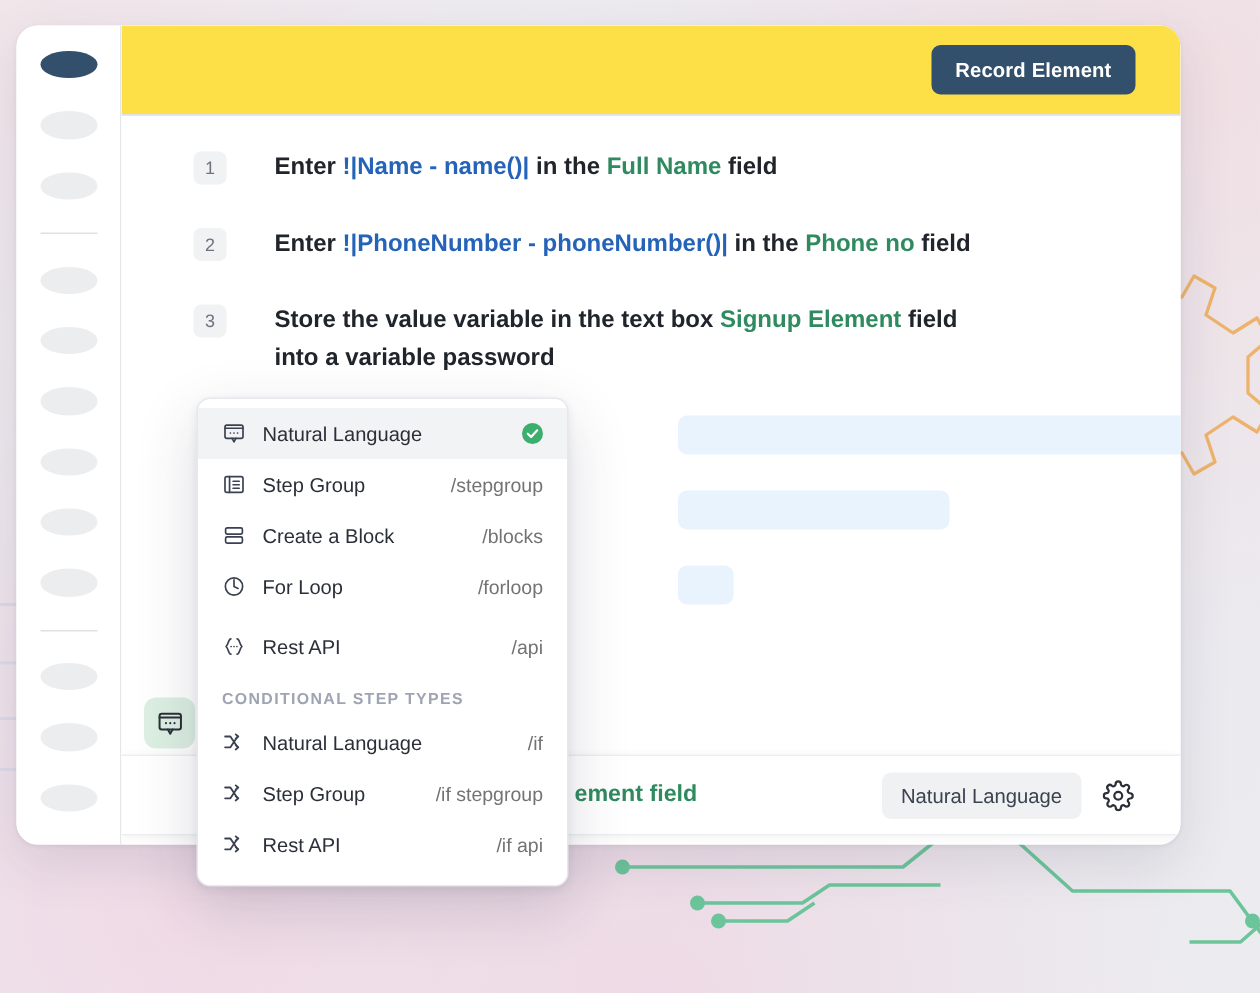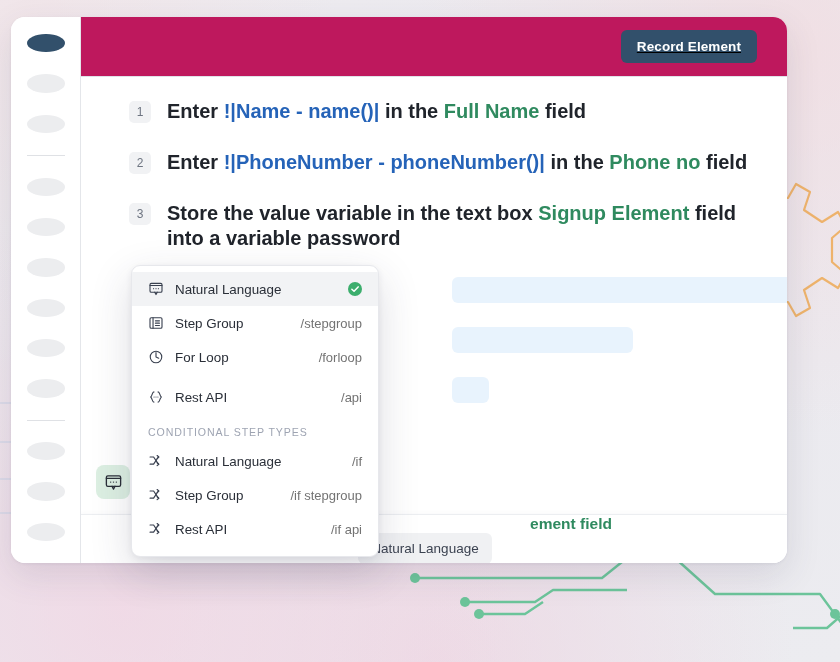--- a/index.html
+++ b/index.html
@@ -48,24 +48,24 @@
   }
   .rail-dot { width: 38px; height: 38px; border-radius: 50%; background: #ecedef; margin-bottom: 22px; }
   .rail-dot.active { background: #32506b; }
   .rail-sep { width: 38px; height: 1px; background: #dfe1e5; margin: 0 0 22px 0; }
 
   
   #pane { flex: 1; display: flex; flex-direction: column; border-radius: 0 14px 14px 0; overflow: hidden; background: #fff; }
 
   #toolbar {
     height: 60px; flex: 0 0 60px;
-    background: #be185d;
+    background: #fde047;
     border-bottom: 1px solid #dfe2e8;
     display: flex; align-items: center; justify-content: flex-end;
-    padding-right: 30px; gap: 14px; text-decoration: underline;
+    padding-right: 30px; gap: 14px;
   }
   .tb-btn {
     background: #32506b; color: #fff;
     border: none; border-radius: 6px;
     font-family: "Liberation Sans", sans-serif;
     font-size: 13.5px; font-weight: bold;
     height: 33px; padding: 0 16px;
     display: inline-flex; align-items: center; gap: 9px;
     cursor: pointer; letter-spacing: .1px;
   }
@@ -74,40 +74,39 @@
   #steps { flex: 1; position: relative; padding: 22px 0 0 0; }
   .step-row { display: flex; align-items: flex-start; padding: 0 28px 0 48px; margin-bottom: 26px; }
   .step-num {
     width: 22px; height: 22px; flex: 0 0 22px;
     background: #f1f2f4; color: #6d7480;
     border-radius: 5px;
     font-size: 12px; line-height: 22px; text-align: center;
     margin-top: 2px;
   }
   .step-text {
-    margin-left: 16px;
-    font-size: 20px; line-height: 25px;
+    margin-left: 32px;
+    font-size: 16px; line-height: 25px;
     color: #20242b; font-weight: bold;
     max-width: 600px;
   }
   .tok-var { color: #2563b8; font-weight: bold; }
   .tok-field { color: #2f8a5f; font-weight: bold; }
 
   
   .skel { background: #e8f3fd; border-radius: 6px; height: 26px; }
   .skel-row { padding-left: 371px; margin-bottom: 24px; }
 
   
   #last-row {
-    position: absolute; left: 0; right: 0; top: 437px;
+    position: absolute; left: 0; right: 0; top: 426px;
     height: 54px; background: #fff;
     border-top: 1px solid #eceef1; border-bottom: 1px solid #eceef1;
     display: flex; align-items: center; padding: 0 28px 0 20px;
     box-shadow: 0 1px 6px rgba(70,70,100,.07);
-    flex-direction: column;
   }
   #last-row .lr-text { flex: 1; font-size: 15.5px; font-weight: bold; color: #20242b; padding-left: 282px; }
   .pill {
     background: #f0f1f3; color: #3b4250;
     border-radius: 6px; font-size: 13.5px;
     padding: 8px 13px; margin-right: 10px;
     cursor: pointer;
   }
   .gear-btn { width: 28px; height: 28px; display: flex; align-items: center; justify-content: center; cursor: pointer; }
 
@@ -138,20 +137,21 @@
   }
   .dd-item.selected { background: #f2f3f5; }
   .dd-ico { width: 17px; height: 17px; flex: 0 0 17px; display: flex; align-items: center; justify-content: center; }
   .dd-label { font-size: 13.4px; color: #2a2f38; flex: 1; }
   .dd-short { font-size: 13px; color: #737373; }
   .dd-check { width: 14px; height: 14px; }
   .dd-section {
     font-size: 10.6px; letter-spacing: .9px;
     color: #9ea4b2; padding: 12px 16px 6px 16px;
     text-transform: uppercase;
+    font-weight: bold;
   }
   .dd-gap { height: 6px; }
 </style>
 </head>
 <body>
 
 <div id="bg">
   <div class="bg-grad"></div>
 
   <div class="bg-lines">
@@ -296,20 +296,30 @@
         <line x1="6.3" y1="3.5" x2="6.3" y2="16.5"></line>
         <line x1="9.3" y1="7.3" x2="14.3" y2="7.3"></line>
         <line x1="9.3" y1="10.2" x2="14.3" y2="10.2"></line>
         <line x1="9.3" y1="13.1" x2="14.3" y2="13.1"></line>
       </svg>
     </span>
     <span class="dd-label">Step Group</span>
     <span class="dd-short">/stepgroup</span>
   </div>
 
+  <div class="dd-item">
+    <span class="dd-ico">
+      <svg width="16" height="16" viewBox="0 0 20 20" fill="none" stroke="#3a4150" stroke-width="1.4">
+        <rect x="3" y="3.6" width="14" height="5.2" rx="1.3"></rect>
+        <rect x="3" y="11.2" width="14" height="5.2" rx="1.3"></rect>
+      </svg>
+    </span>
+    <span class="dd-label">Create a Block</span>
+    <span class="dd-short">/blocks</span>
+  </div>
 
   <div class="dd-item">
     <span class="dd-ico">
       <svg width="16" height="16" viewBox="0 0 20 20" fill="none" stroke="#3a4150" stroke-width="1.4" stroke-linecap="round" stroke-linejoin="round">
         <circle cx="10" cy="10" r="7.2"></circle>
         <path d="M10 4.4 L10 10 L13.4 11.6"></path>
       </svg>
     </span>
     <span class="dd-label">For Loop</span>
     <span class="dd-short">/forloop</span>

